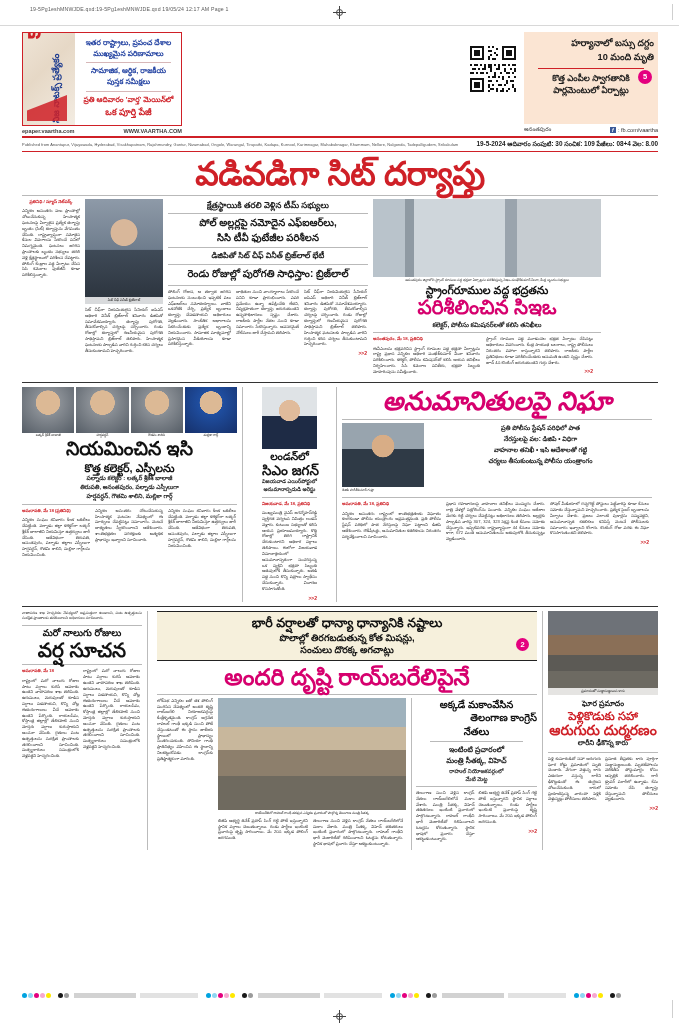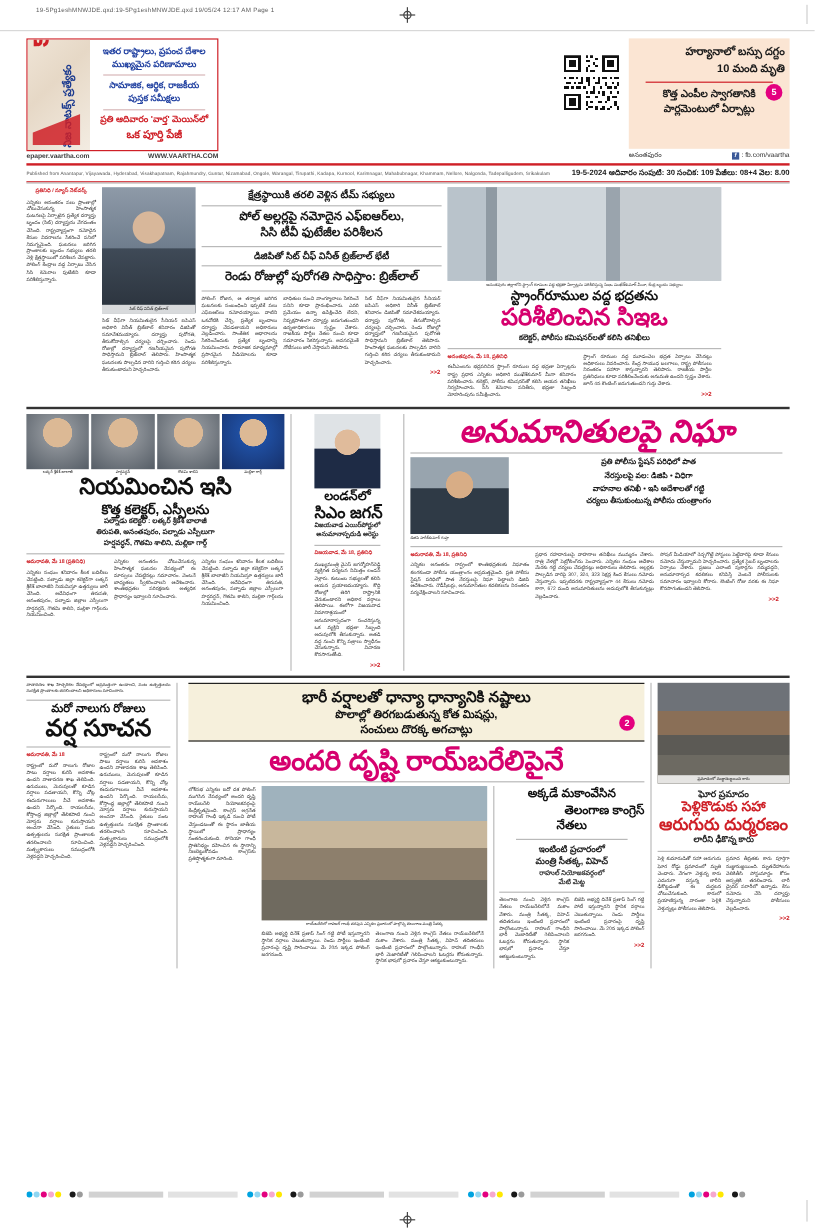--- a/index.html
+++ b/index.html
@@ -375,20 +375,21 @@
         <span><i class="fb-chip">f</i><span>: fb.com/vaartha</span></span>
       </div>
     </div>
 
     <div class="redrule"></div>
     <div class="dateline">
       <div class="pubs">Published from Anantapur, Vijayawada, Hyderabad, Visakhapatnam, Rajahmundry, Guntur, Nizamabad, Ongole, Warangal, Tirupathi, Kadapa, Kurnool, Karimnagar, Mahabubnagar, Khammam, Nellore, Nalgonda, Tadepalligudem, Srikakulam</div>
       <div class="dt">19-5-2024 ఆదివారం సంపుటి: 30 సంచిక: 109 పేజీలు: 08+4 వెల: 8.00</div>
     </div>
 
+    <div class="lead-head">వడివడిగా సిట్ దర్యాప్తు</div>
     <div class="rule-thin"></div>
 
     <div style="display:flex; gap:5px; padding-top:3px;">
 
       <div class="col" style="width:58px;">
         <div class="kicker">ప్రతినిధి / న్యూస్ నెట్‌వర్క్</div>
         <p>ఎన్నికల అనంతరం పలు ప్రాంతాల్లో చోటుచేసుకున్న హింసాత్మక ఘటనలపై ఏర్పాటైన ప్రత్యేక దర్యాప్తు బృందం (సిట్) దర్యాప్తును వేగవంతం చేసింది. రాష్ట్రవ్యాప్తంగా నమోదైన కేసుల వివరాలను సేకరించే పనిలో నిమగ్నమైంది. ఘటనలు జరిగిన ప్రాంతాలకు బృందం సభ్యులు తరలి వెళ్లి క్షేత్రస్థాయిలో పరిశీలన చేపట్టారు. పోలింగ్ కేంద్రాల వద్ద ఏర్పాటు చేసిన సిసి కెమెరాల ఫుటేజీని కూడా పరిశీలిస్తున్నారు.</p>
       </div>
 
       <div style="width:78px;">

